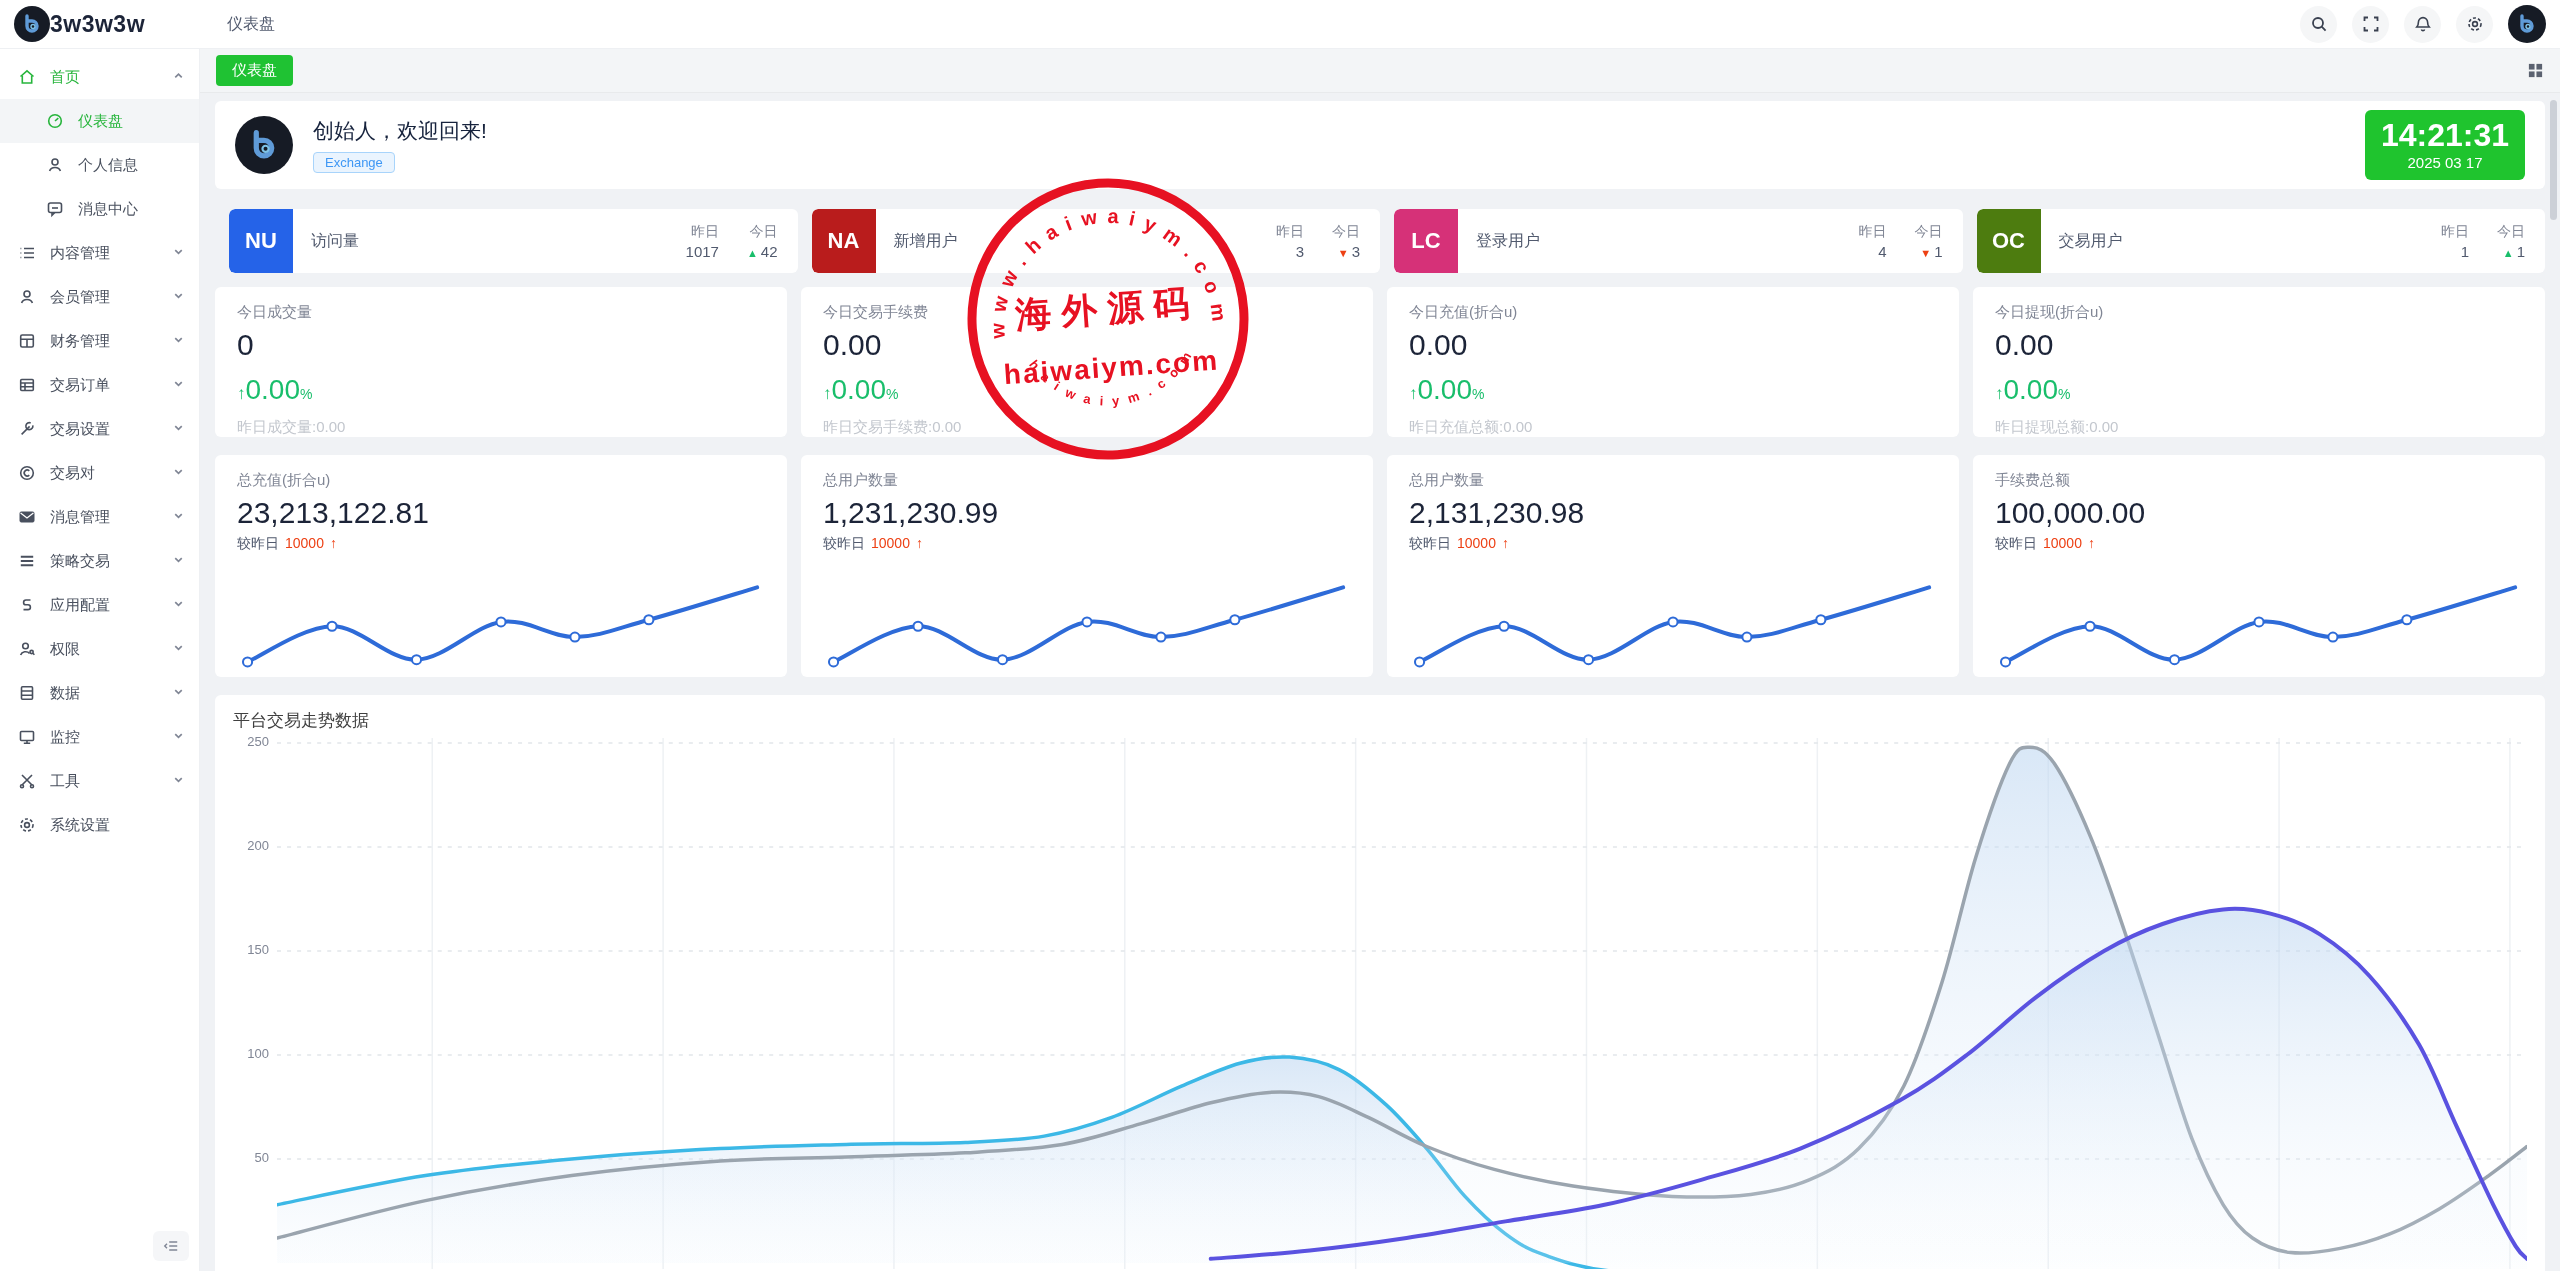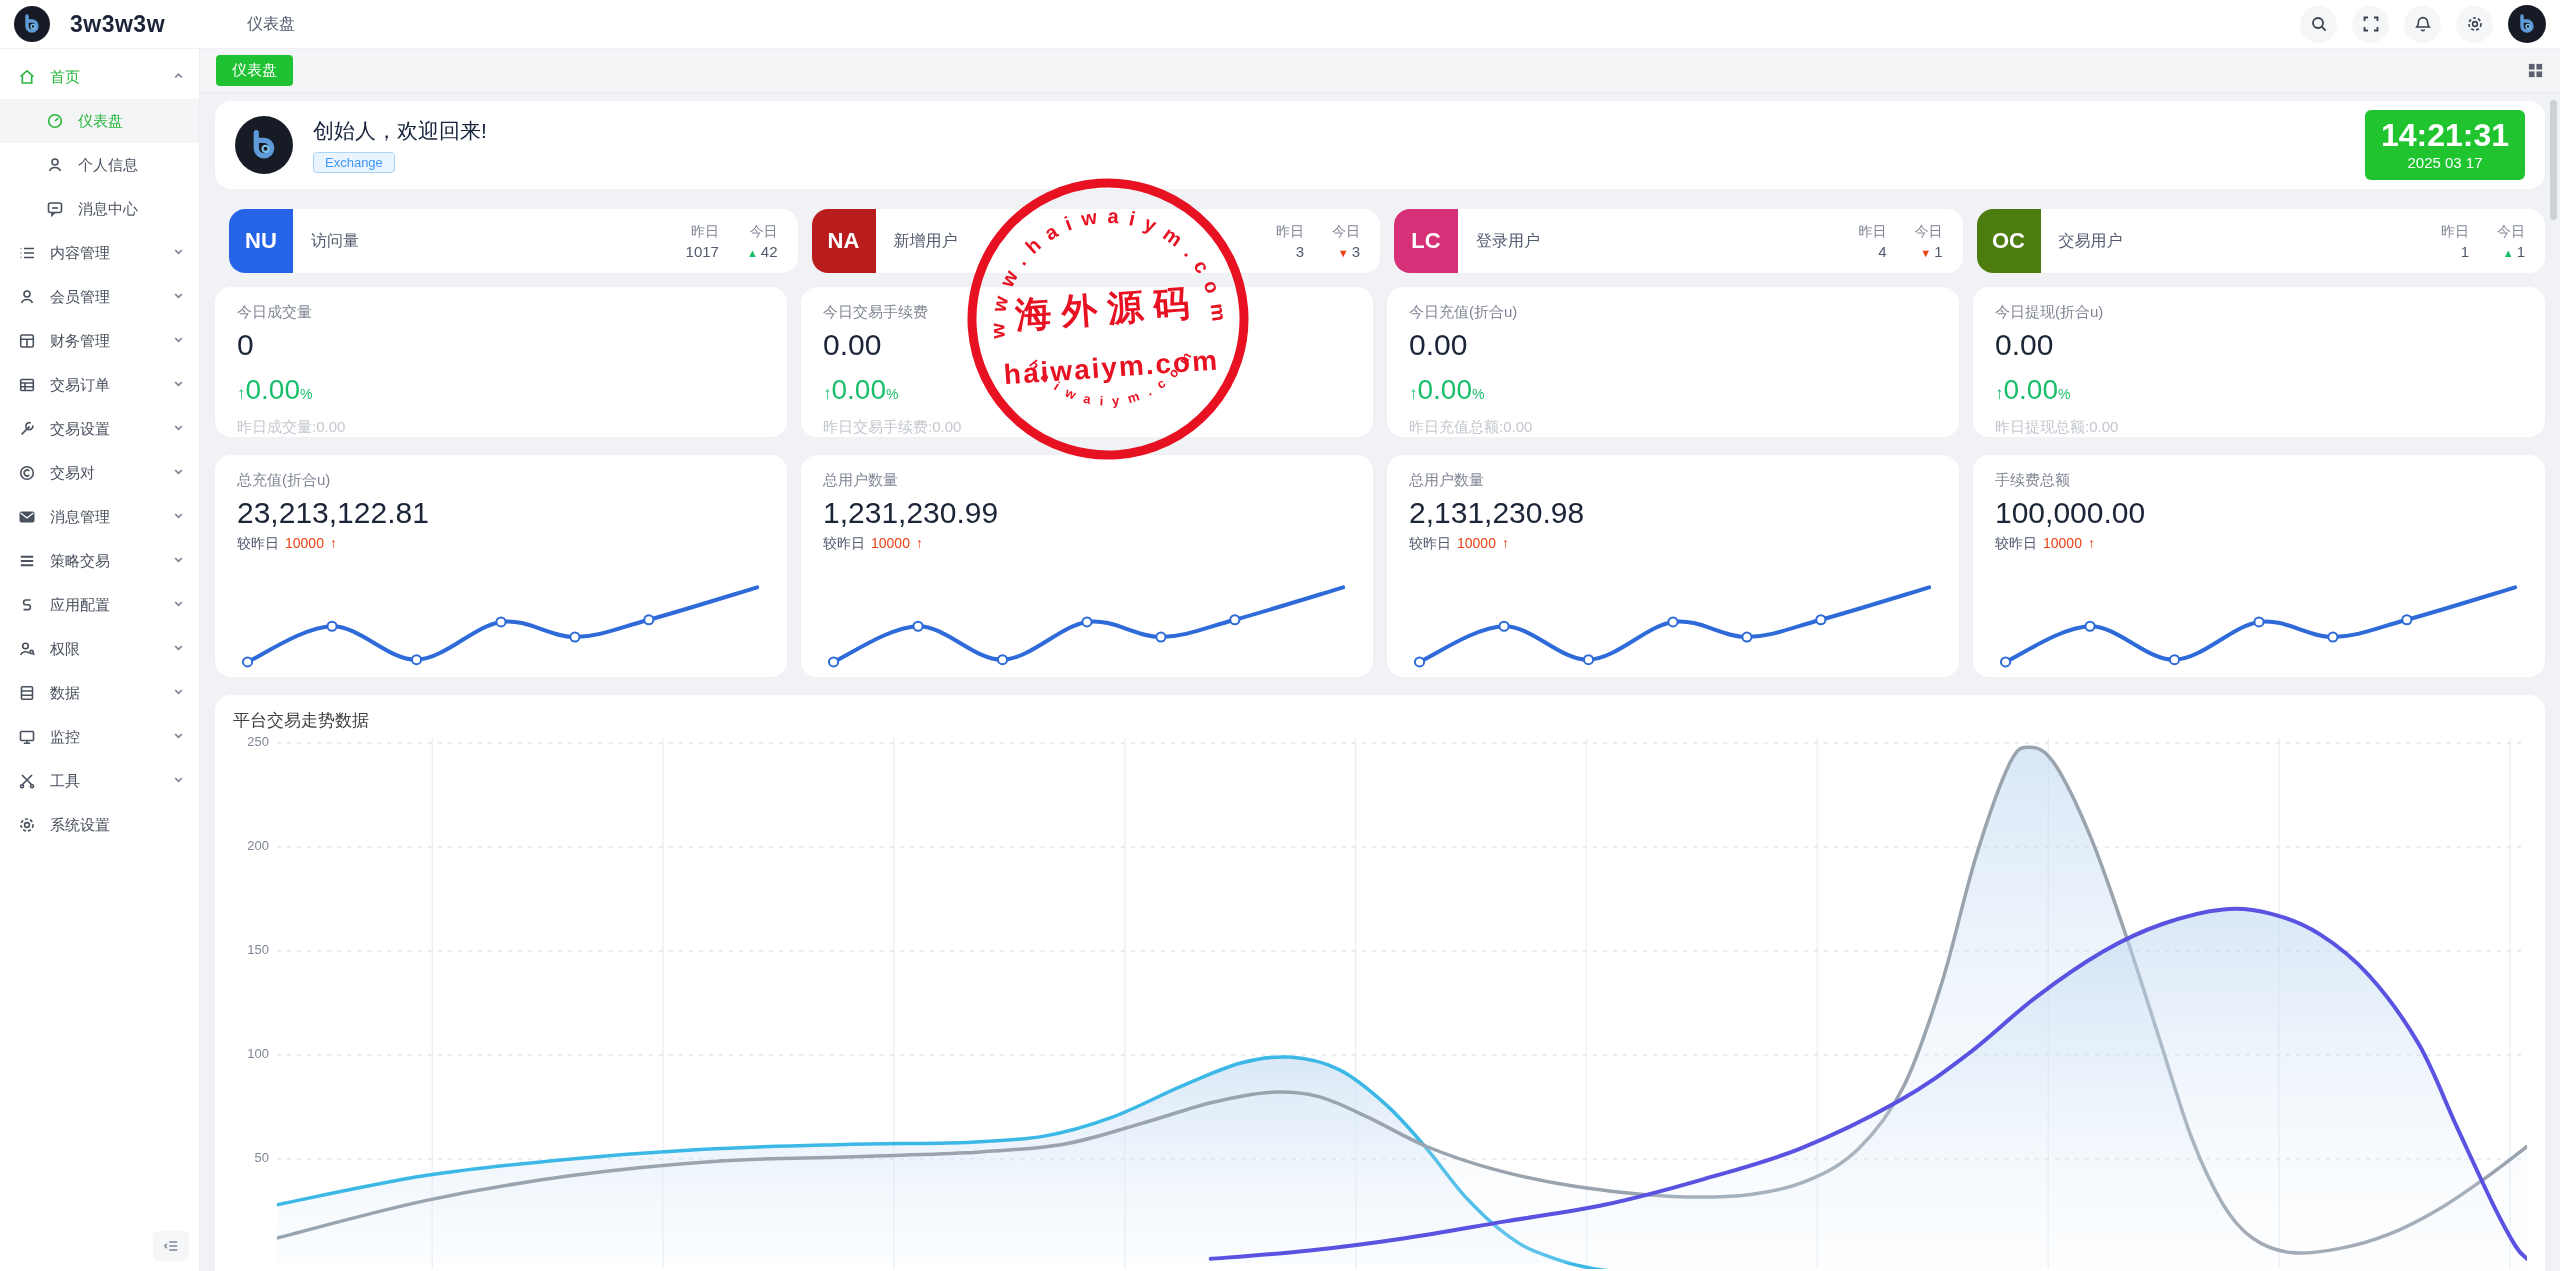--- a/index.html
+++ b/index.html
@@ -4,21 +4,21 @@
 <style>
   * { margin:0; padding:0; box-sizing:border-box; }
   html,body { width:2560px; height:1271px; overflow:hidden; }
   body { font-family:"Liberation Sans","DejaVu Sans",sans-serif; background:#f0f2f5; color:#17233d; }
   .app { width:2560px; height:1271px; display:flex; flex-direction:column; position:relative; overflow:hidden; background:#f0f2f5; }
 
   
   .topbar { height:49px; background:#fff; border-bottom:1px solid #eef0f3; display:flex; align-items:center; padding:0 14px; flex:0 0 auto; }
   .logo-circle { width:36px; height:36px; border-radius:50%; background:#161b25; display:flex; align-items:center; justify-content:center; }
   .logo-circle svg { display:block; }
-  .brand { font-size:23px; font-weight:bold; color:#1c2438; margin-left:20px; letter-spacing:.5px; }
+  .brand { font-size:23px; font-weight:bold; color:#1c2438; margin-left:0; letter-spacing:.5px; }
   .topnav { margin-left:72px; display:flex; align-items:center; height:100%; }
   .topnav-item { font-size:16px; color:#515a6e; padding:0 10px; height:100%; display:flex; align-items:center; cursor:pointer; }
   .topbar-right { margin-left:auto; display:flex; align-items:center; gap:15px; }
   .icon-btn { width:37px; height:37px; border-radius:50%; background:#f5f6f7; display:flex; align-items:center; justify-content:center; cursor:pointer; }
   .icon-btn svg { stroke:#3a4150; }
   .avatar { width:38px; height:38px; border-radius:50%; background:#161b25; display:flex; align-items:center; justify-content:center; cursor:pointer; }
 
   
   .app-body { flex:1; display:flex; min-height:0; }
 
@@ -40,21 +40,21 @@
 
   
   .main { flex:1; display:flex; flex-direction:column; min-width:0; }
   .tabsbar { height:44px; background:#f3f5f7; border-bottom:1px solid #e8eaec; display:flex; align-items:center; padding:0 16px; flex:0 0 auto; }
   .tab-green { background:#1fc233; color:#fff; font-size:15px; padding:6px 16px; border-radius:4px; cursor:pointer; }
   .tabsbar-right { margin-left:auto; display:flex; align-items:center; }
   .grid-icon { cursor:pointer; display:flex; }
 
   .content { flex:1; padding:8px 15px 0 15px; position:relative; overflow:hidden; }
 
-  .card { background:#fff; border-radius:16px; }
+  .card { background:#fff; border-radius:6px; }
 
   
   .welcome { height:88px; display:flex; align-items:center; padding:0 20px; margin-bottom:20px; }
   .welcome-avatar { width:58px; height:58px; border-radius:50%; background:#161b25; display:flex; align-items:center; justify-content:center; flex:0 0 auto; }
   .welcome-texts { margin-left:20px; }
   .welcome-title { font-size:21px; color:#17233d; }
   .welcome-badge { display:inline-block; margin-top:7px; font-size:13px; color:#3e97f5; background:#eaf4fe; border:1px solid #a8d4fb; border-radius:4px; padding:2px 11px; cursor:pointer; }
   .clock { margin-left:auto; width:160px; height:70px; border-radius:6px; background:#1fc42e; color:#fff; display:flex; flex-direction:column; align-items:center; justify-content:center; }
   .clock-time { font-size:32px; font-weight:bold; line-height:1.05; }
   .clock-date { font-size:15px; margin-top:2px; }

